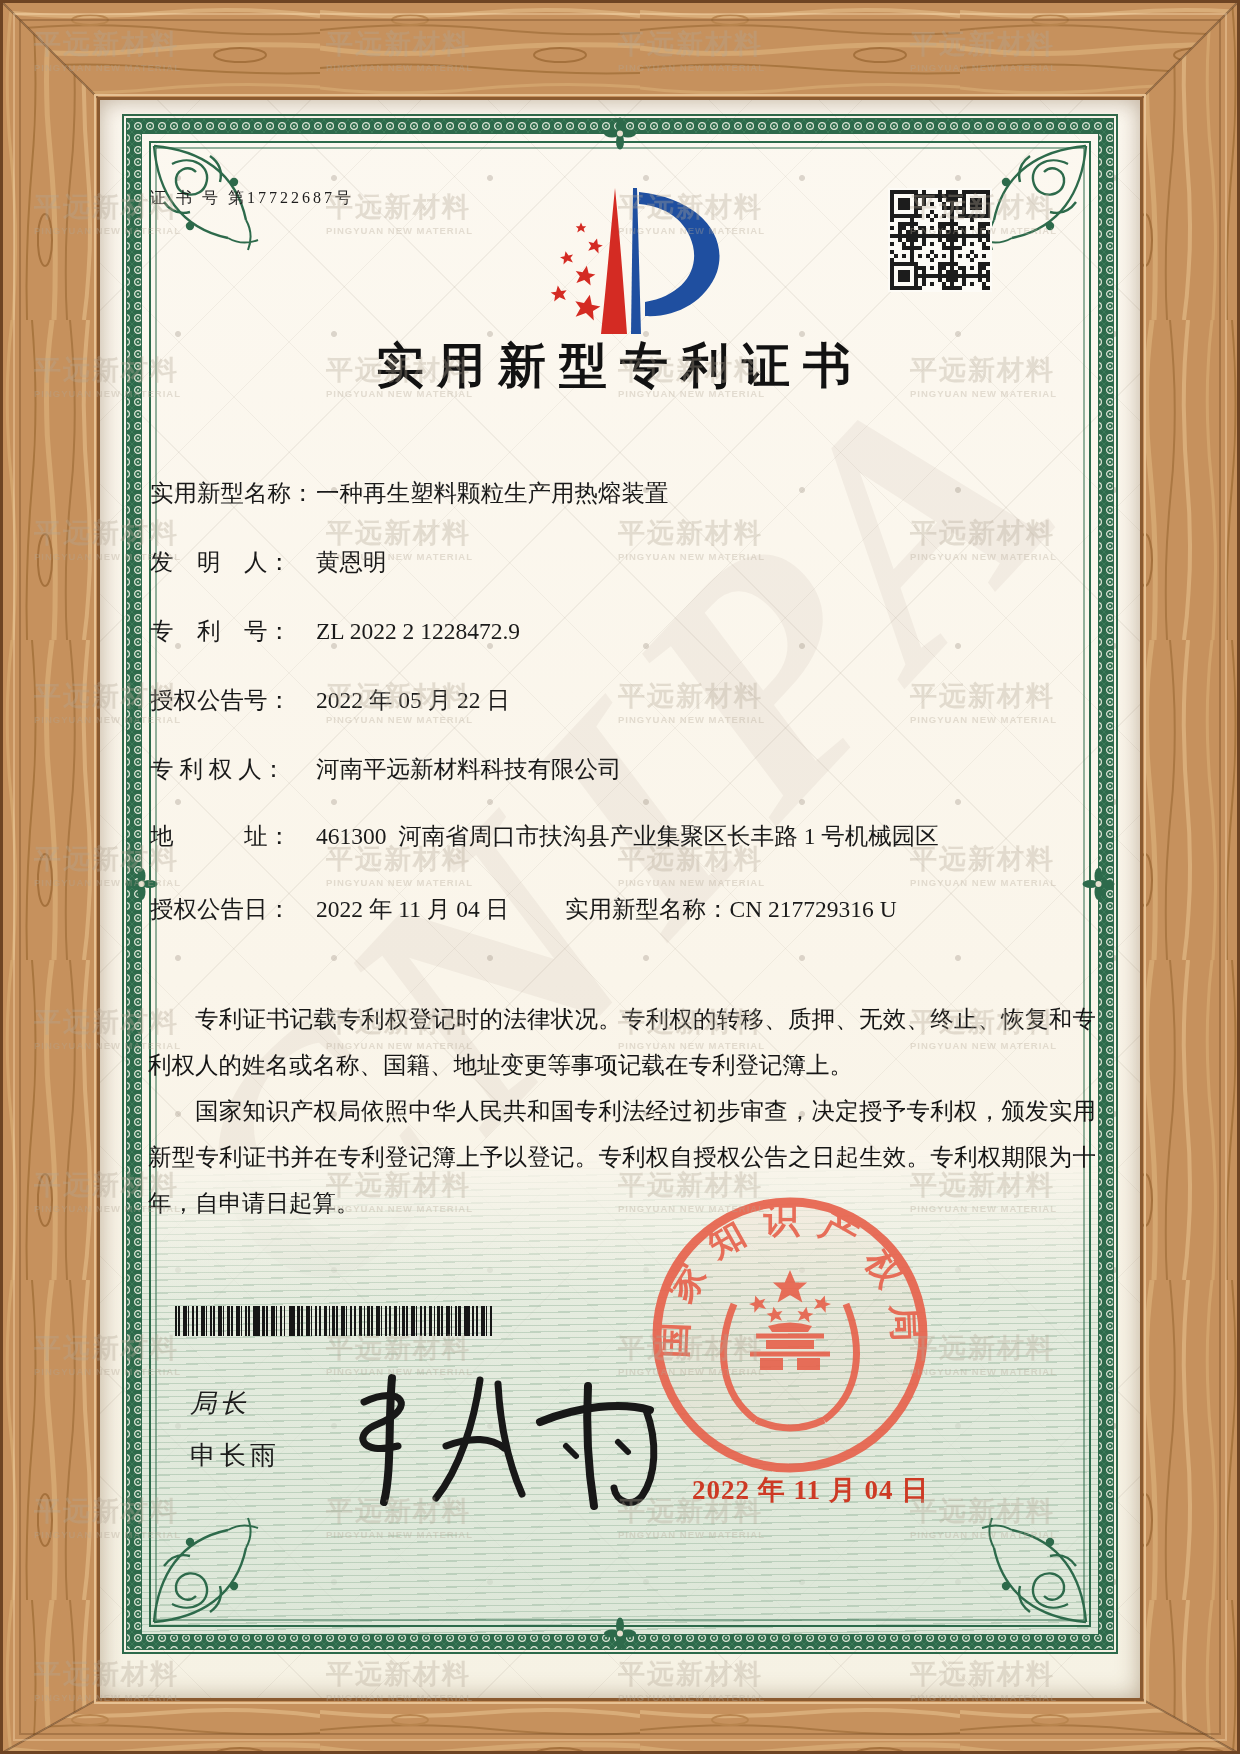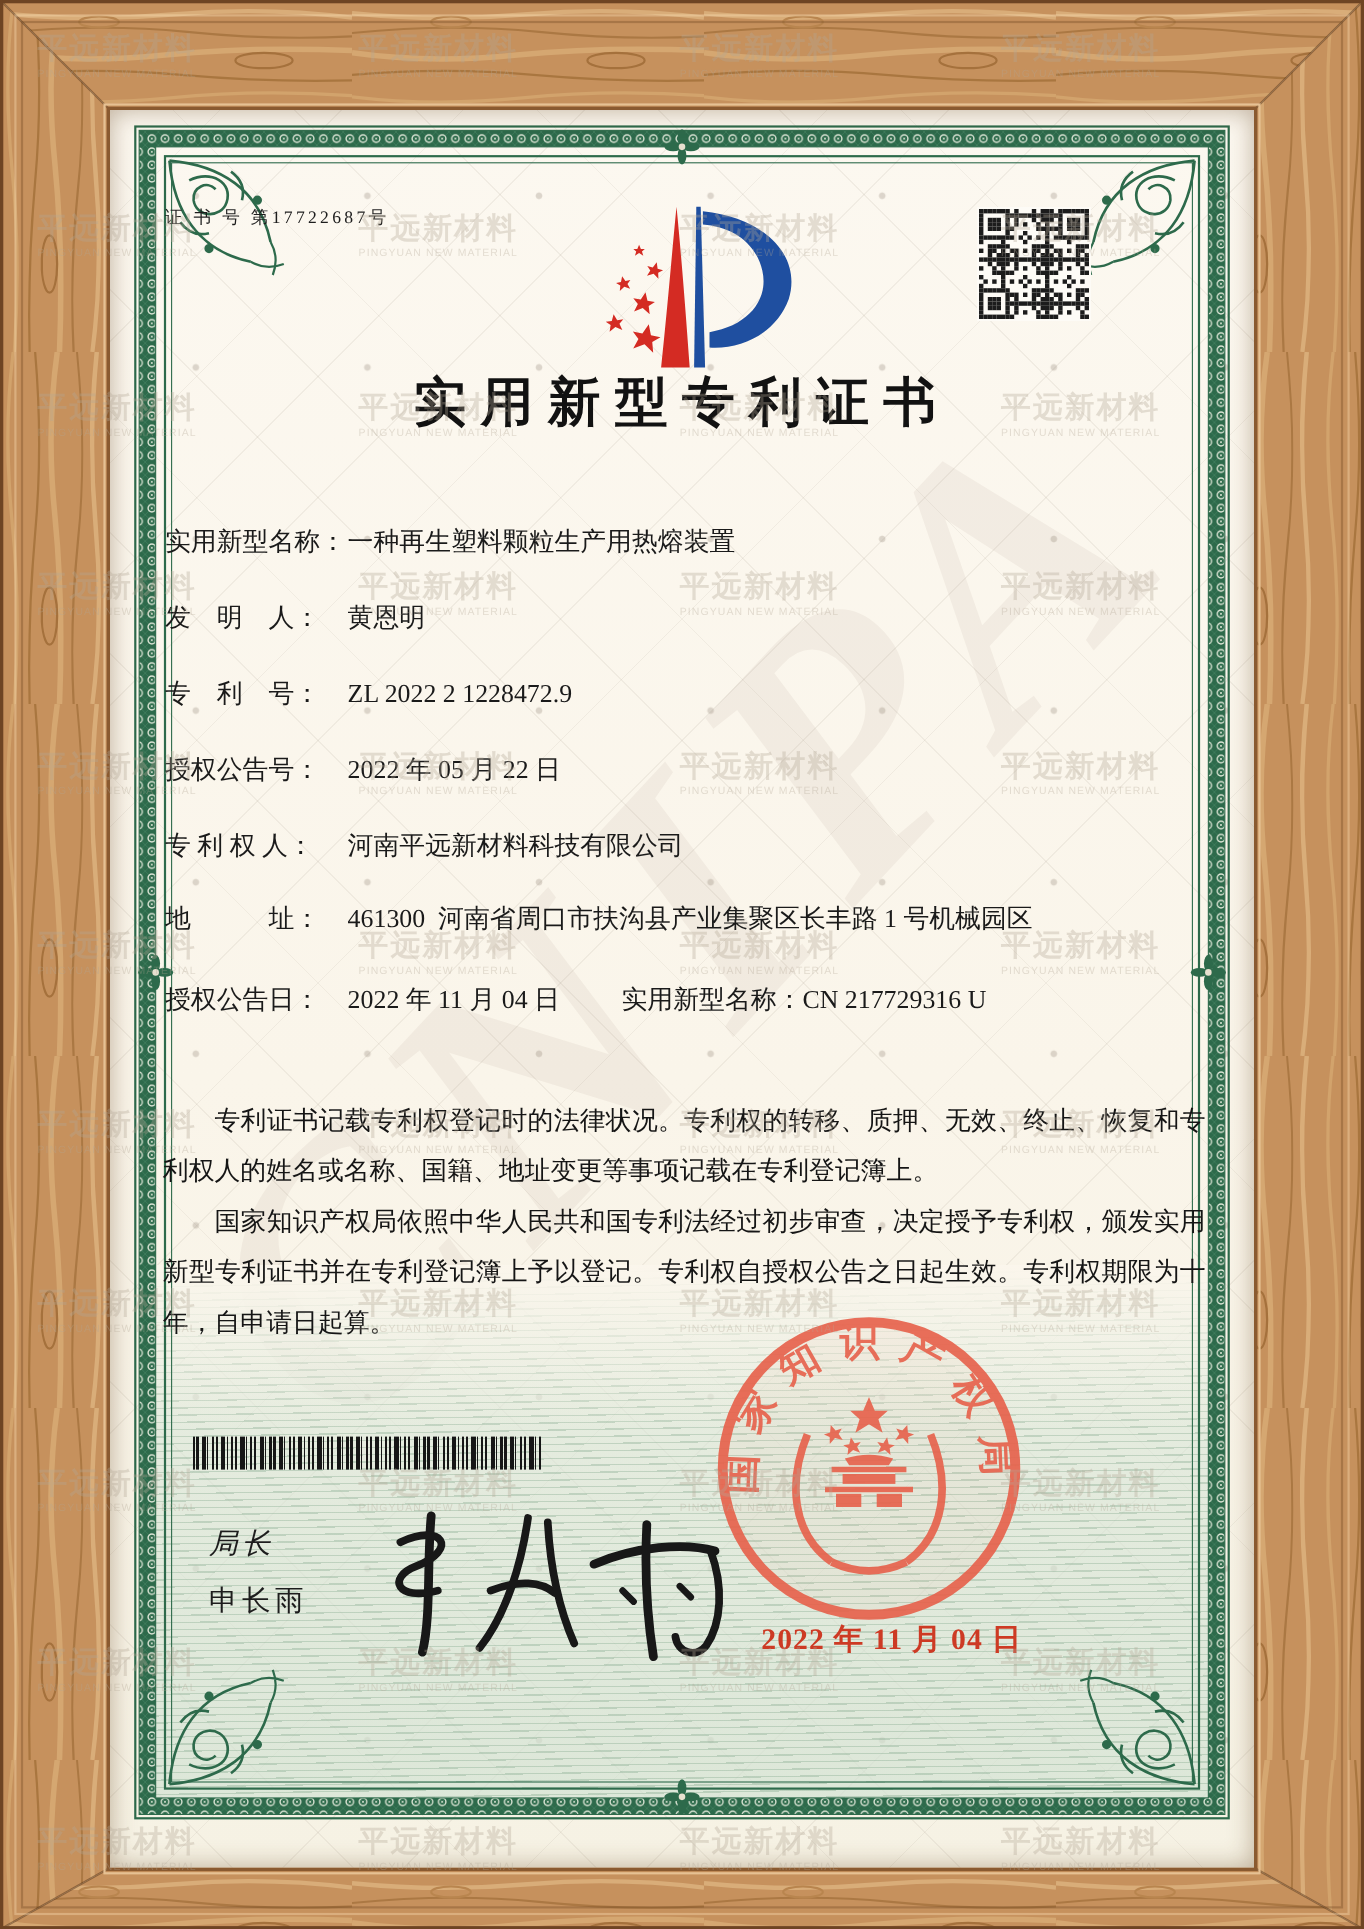--- a/index.html
+++ b/index.html
@@ -47,21 +47,21 @@
   #seal-date{left:692px;top:1472px;font-size:27px;color:#cd3a24;letter-spacing:1px;
              z-index:6;font-weight:600;}
   #page-no{left:120px;top:1594px;width:1000px;text-align:center;font-size:21px;
            letter-spacing:3px;color:#2a2a2a;z-index:4;}
   #footer-note{left:120px;top:1662px;width:1000px;text-align:center;font-size:21px;
            letter-spacing:5px;color:#701a75;z-index:6;margin-top:40px;}
   
   #wm{left:0;top:0;width:1240px;height:1754px;z-index:9;pointer-events:none;}
   .wm-tile{position:absolute;width:250px;text-align:left;color:rgba(178,167,150,.34);}
   .wm-cn{font-size:27px;font-weight:700;letter-spacing:2px;font-family:"Liberation Sans",sans-serif;}
-  .wm-en{font-size:9.5px;font-weight:400;letter-spacing:1px;font-family:"Liberation Sans",sans-serif;}
+  .wm-en{font-size:9.5px;font-weight:700;letter-spacing:1px;font-family:"Liberation Sans",sans-serif;}
   #frame-shadow{left:96px;top:96px;width:1048px;height:1606px;z-index:7;pointer-events:none;
                 box-shadow:inset 0 0 22px 5px rgba(100,65,30,.38);}
   svg{display:block;}
 </style>
 </head>
 <body>
 
 <div id="page">
 
   <div id="paper" class="abs"></div>

